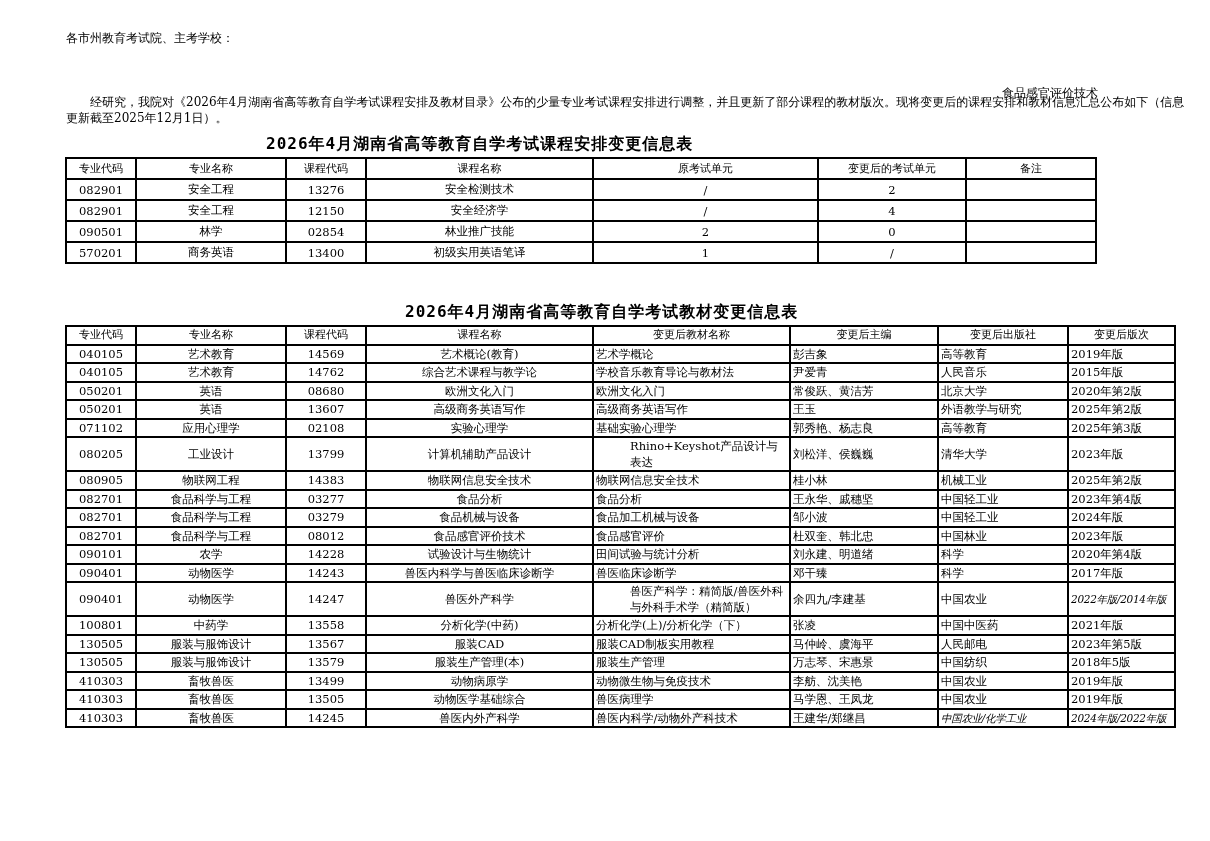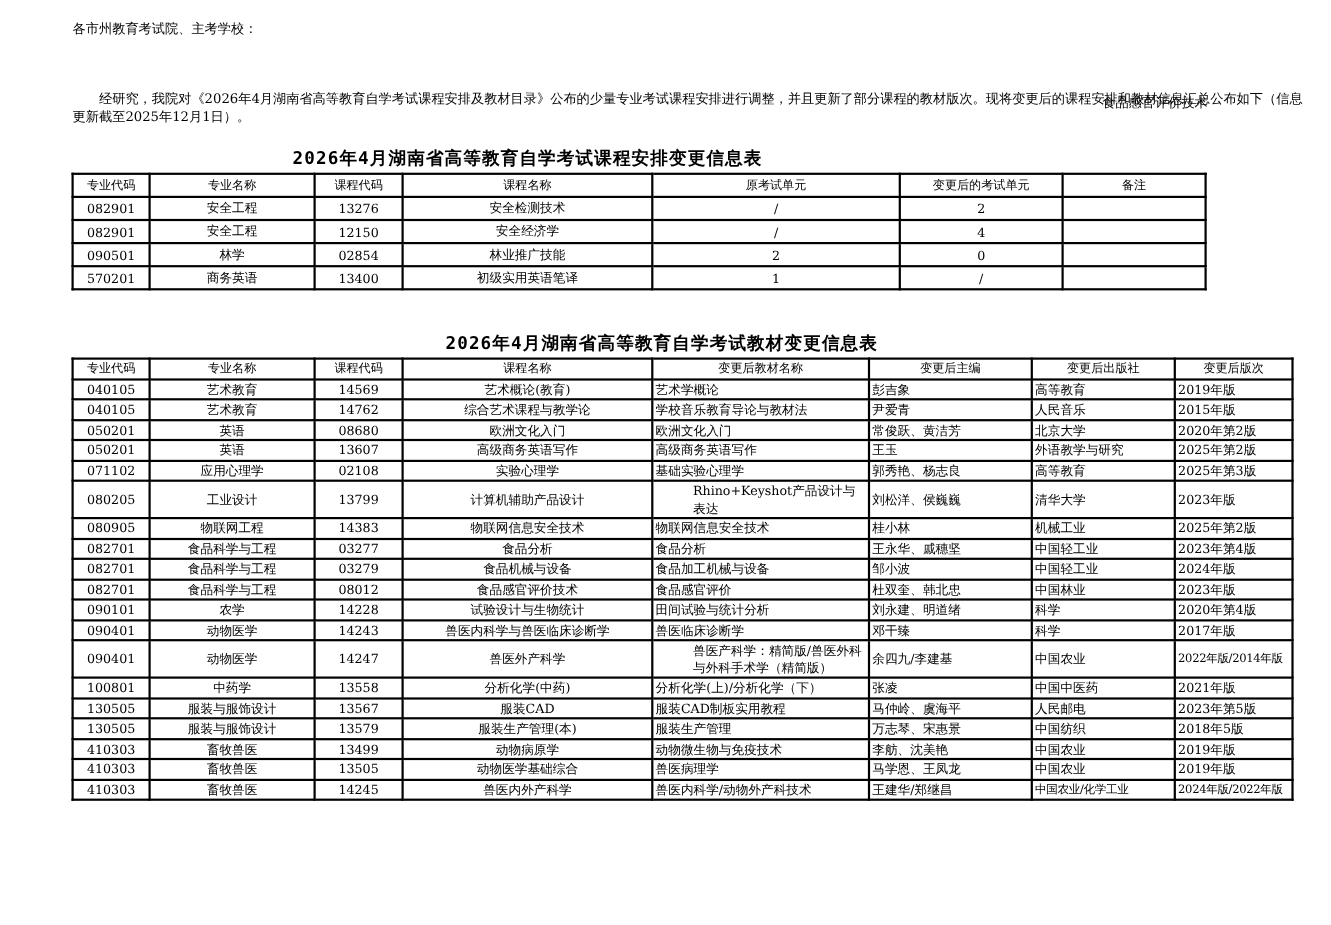--- a/index.html
+++ b/index.html
@@ -1,34 +1,34 @@
 <!DOCTYPE html>
 <html><head>
 <meta charset="utf-8">
 <style>
   html, body { margin:0; padding:0; background:#ffffff; }
   body { width:1210px; height:841px; position:relative; overflow:hidden;
          font-family:"DejaVu Serif","Liberation Serif",serif; color:#000; }
-  .intro { position:absolute; left:66px; top:18px; width:1120px; font-size:12px; line-height:16px; }
+  .intro { position:absolute; left:66px; top:30px; width:1120px; font-size:12px; line-height:16px; }
   .intro p { margin:0; }
   .intro .indent { text-indent:24px;margin-top:48px; }
   .signature { position:absolute; left:1002px; top:85px; font-size:12px; }
   .table-title { position:absolute; font-size:16px; font-weight:bold; letter-spacing:1px;
                  font-family:"DejaVu Sans Mono","Liberation Mono",monospace; }
   table { position:absolute; border-collapse:collapse; table-layout:fixed; font-size:11.5px; }
   td, th { border:2px solid #000; padding:0 2px; height:19px; white-space:nowrap; overflow:hidden; }
   th { font-weight:normal; font-family:"DejaVu Sans","Liberation Sans",sans-serif; font-size:11px; }
   .c { text-align:center; }
   .l { text-align:left; }
   #t1 td, #t1 th { height:19px; }
   #t1 { left:65px; top:157px; width:1000px; }
   #t2 { left:65px; top:325px; width:1109px; }
   #t2 td, #t2 th { height:16.5px; line-height:16px; }
   #t2 td.wrap { white-space:normal; line-height:16px;padding-left:36px; }
-  .small { font-size:10.5px; letter-spacing:-0.3px; }
+  .small { font-size:10.5px; letter-spacing:-0.3px;font-style:italic; }
 </style>
 </head>
 <body>
 
 <div class="intro">
   <p>各市州教育考试院、主考学校：</p>
   <p class="indent">经研究，我院对《2026年4月湖南省高等教育自学考试课程安排及教材目录》公布的少量专业考试课程安排进行调整，并且更新了部分课程的教材版次。现将变更后的课程安排和教材信息汇总公布如下（信息更新截至2025年12月1日）。</p>
 </div>
 <div class="signature">食品感官评价技术</div>
 

